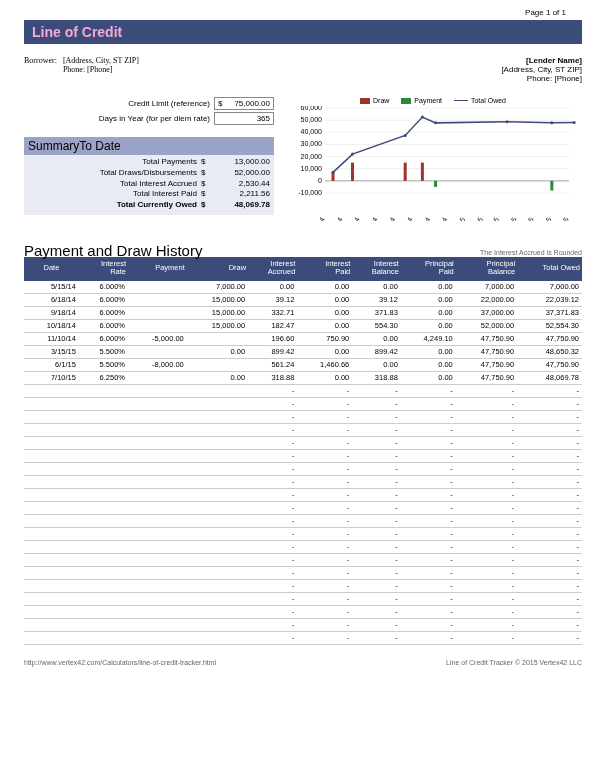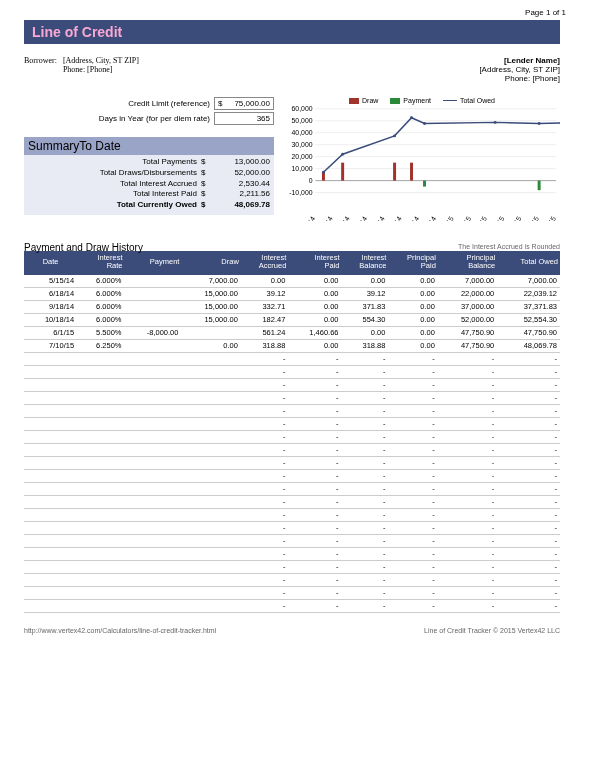--- a/index.html
+++ b/index.html
@@ -5,21 +5,21 @@
   * { box-sizing: border-box; }
   body {
     margin: 0;
     background: #fff;
     font-family: Arial, sans-serif;
     font-size: 8px;
     color: #000;
     width: 590px;
   }
   .page {
-    padding: 20px 30px 12px 24px;
+    padding: 20px 8px 12px 24px;
     position: relative;
   }
   .page-num {
     position: absolute;
     top: 8px;
     right: 24px;
     font-size: 8px;
   }
   .title-bar {
     background: #3b4b7a;
@@ -91,21 +91,21 @@
     gap: 12px;
     justify-content: center;
     font-size: 7px;
     margin-bottom: 2px;
   }
   .legend-item { display: flex; align-items: center; gap: 3px; }
   .swatch { width: 10px; height: 6px; }
   .line-swatch { width: 14px; height: 0; border-top: 1.5px solid #3b4b7a; }
   .chart-svg { width: 100%; height: 115px; }
   .chart-svg text { font-size: 7px; fill: #000; }
-  .history-title { margin-top: 10px; font-size: 10px; }
+  .history-title { margin-top: 10px; font-size: 15px; }
   .note-right {
     text-align: right;
     font-size: 7px;
     color: #666;
     margin-top: -10px;
     margin-bottom: 1px;
   }
   table.history {
     width: 100%;
     border-collapse: collapse;
@@ -331,20 +331,44 @@
           <td></td>
           <td>15,000.00</td>
           <td>182.47</td>
           <td>0.00</td>
           <td>554.30</td>
           <td>0.00</td>
           <td>52,000.00</td>
           <td>52,554.30</td>
         </tr>
         <tr>
+          <td>11/10/14</td>
+          <td>6.000%</td>
+          <td>-5,000.00</td>
+          <td></td>
+          <td>196.60</td>
+          <td>750.90</td>
+          <td>0.00</td>
+          <td>4,249.10</td>
+          <td>47,750.90</td>
+          <td>47,750.90</td>
+        </tr>
+        <tr>
+          <td>3/15/15</td>
+          <td>5.500%</td>
+          <td></td>
+          <td>0.00</td>
+          <td>899.42</td>
+          <td>0.00</td>
+          <td>899.42</td>
+          <td>0.00</td>
+          <td>47,750.90</td>
+          <td>48,650.32</td>
+        </tr>
+        <tr>
           <td>6/1/15</td>
           <td>5.500%</td>
           <td>-8,000.00</td>
           <td></td>
           <td>561.24</td>
           <td>1,460.66</td>
           <td>0.00</td>
           <td>0.00</td>
           <td>47,750.90</td>
           <td>47,750.90</td>

